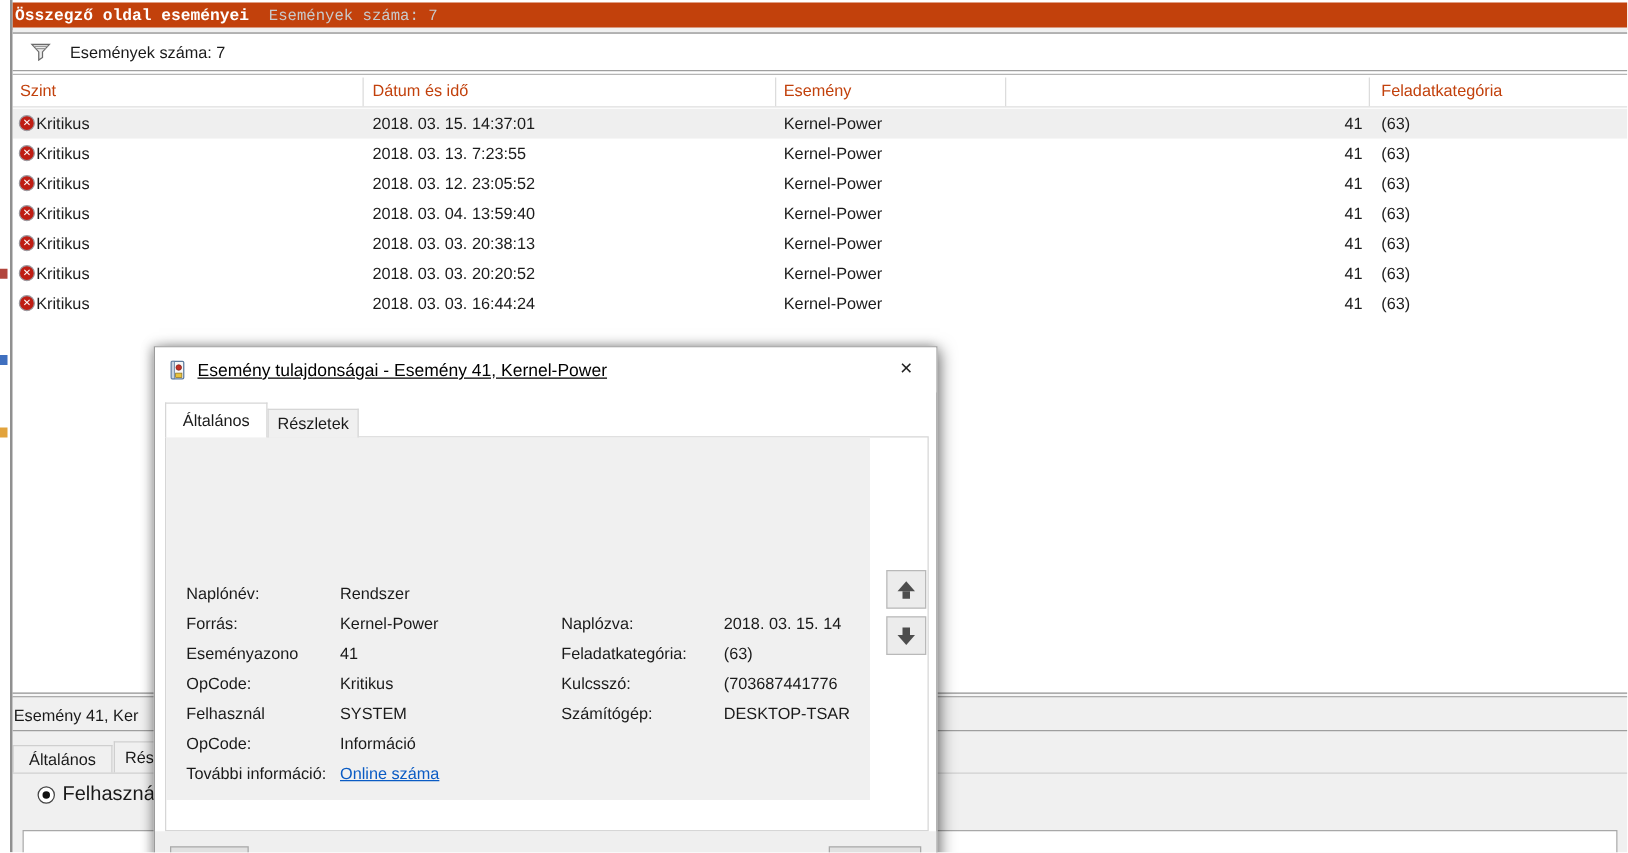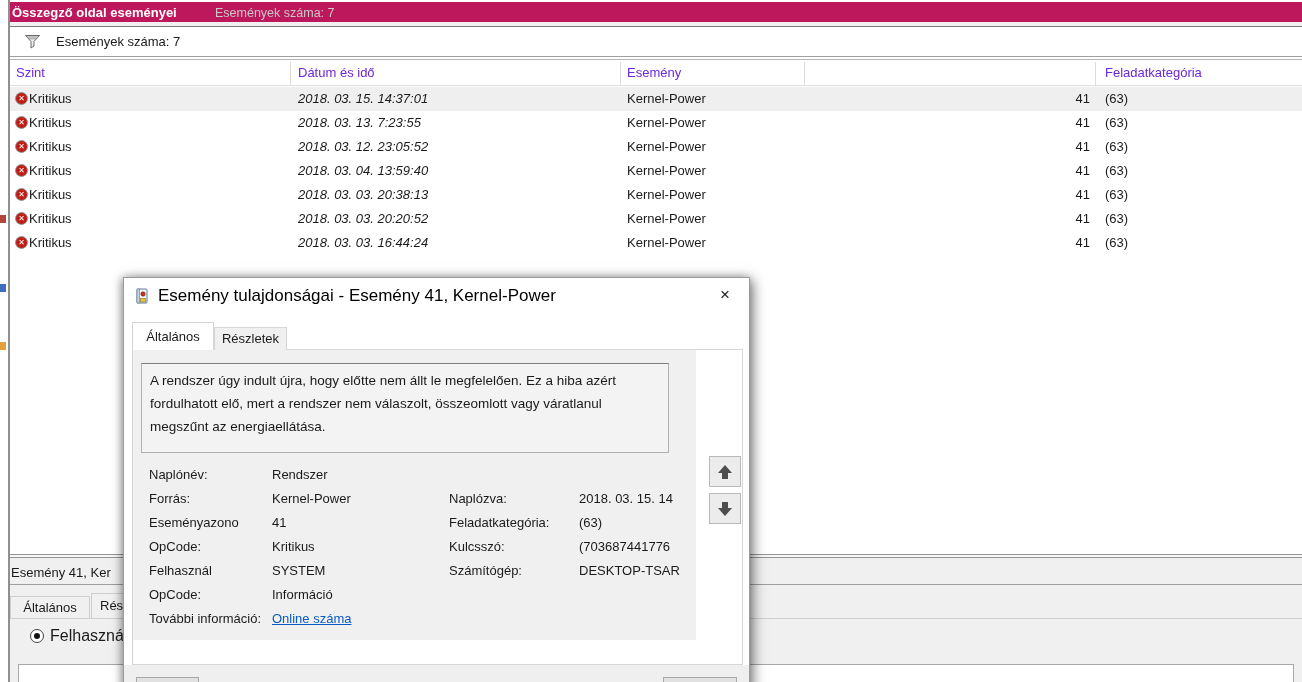--- a/index.html
+++ b/index.html
@@ -8,41 +8,41 @@
   .screen { position:relative; width:1302px; height:682px; background:#fff; overflow:hidden; }
 
   
   .left-sliver { position:absolute; left:0; top:0; width:10px; height:682px; background:#fff; border-right:2px solid #909090; }
   .sliver-mark { position:absolute; left:0; width:6px; height:8px; }
   .mark-red    { top:215px; background:#b2453c; }
   .mark-blue   { top:284px; background:#3f6fbf; }
   .mark-orange { top:342px; background:#e2a33c; }
 
   
-  .topbar { position:absolute; left:3px; top:2px; width:1299px; height:22px; background:#be185d; }
+  .topbar { position:absolute; left:3px; top:2px; width:1299px; height:22px; background:#c2410c;font-family:Liberation Mono, monospace; }
   .topbar-title { position:absolute; left:9px; top:0; line-height:22px; color:#ffffff; font-weight:bold; font-size:13px; }
   .topbar-sub   { position:absolute; left:212px; top:0; line-height:22px; color:#c9c9c9; font-size:12.5px; }
   .subbar { position:absolute; left:10px; top:22px; width:1292px; height:5px; background:#f0f0f0; border-bottom:1px solid #7a7a7a; }
 
   
   .filterbar { position:absolute; left:10px; top:27px; width:1292px; height:30px; background:#fff; border-bottom:1px solid #9f9f9f; }
   .funnel { position:absolute; left:14px; top:7px; }
   .filter-text { position:absolute; left:46px; top:0; line-height:29px; font-size:13px; }
 
   
   .thead { position:absolute; left:10px; top:59px; width:1292px; height:27px; background:#fff; border-top:1px solid #b5b5b5; border-bottom:1px solid #dedede; }
-  .th { position:absolute; top:0; line-height:26px; font-size:13px; color:#6d28d9; white-space:nowrap; }
+  .th { position:absolute; top:0; line-height:26px; font-size:13px; color:#c2410c; white-space:nowrap; }
   .vsep { position:absolute; top:2px; width:1px; height:23px; background:#dcdcdc; }
 
   
   .trow { position:absolute; left:10px; width:1292px; height:24px; background:#fff; }
   .trow.selected { background:#efefef; }
   .cell { position:absolute; top:0; line-height:24px; font-size:13px; white-space:nowrap; color:#1b1b1b; }
   .c-level { left:19px; }
-  .c-date  { left:288px;font-style:italic; }
+  .c-date  { left:288px; }
   .c-src   { left:617px; }
   .c-id    { left:794px; width:286px; text-align:right; }
   .c-cat   { left:1095px; }
   .crit-icon { position:absolute; left:5px; top:5px; width:13px; height:13px; border-radius:50%;
                background:#bf1e14; border:1px solid #9a9aa0; color:#fff; font-size:8px; font-weight:bold;
                line-height:11px; text-align:center; }
 
   
   .pane-sep { position:absolute; left:0; top:554px; width:1302px; height:4px; background:#f7f7f7;
               border-top:1px solid #949494; border-bottom:1px solid #949494; }
@@ -58,21 +58,21 @@
   .pv-radio { position:absolute; left:20px; top:71px; width:14px; height:14px; border:1px solid #444; border-radius:50%; background:#fff; }
   .pv-radio::after { content:""; position:absolute; left:3px; top:3px; width:6px; height:6px; border-radius:50%; background:#111; }
   .pv-radio-label { position:absolute; left:40px; top:69px; height:18px; line-height:18px; font-size:16px; white-space:nowrap; }
   .pv-whitebox { position:absolute; left:8px; top:106px; width:1276px; height:40px; background:#fff; border:1px solid #a8a8a8; }
 
   
   .dialog { position:absolute; left:123px; top:277px; width:627px; height:430px; background:#ffffff;
             border:1px solid #9b9b9b; box-shadow:3px 3px 12px rgba(0,0,0,.5), -2px 0 8px rgba(0,0,0,.25); z-index:10; }
   .dlg-titlebar { position:absolute; left:0; top:0; width:100%; height:36px; background:#fff; }
   .dlg-icon { position:absolute; left:10px; top:10px; }
-  .dlg-title { position:absolute; left:34px; top:0; line-height:36px; font-size:17px; color:#000; white-space:nowrap; }
+  .dlg-title { position:absolute; left:34px; top:0; line-height:36px; font-size:14px; color:#000; white-space:nowrap;text-decoration:underline; }
   .dlg-close { position:absolute; right:8px; top:0; width:32px; height:36px; text-align:center; line-height:34px; font-size:17px; color:#222; cursor:default; }
   .dlg-tab { position:absolute; border:1px solid #d6d6d6; border-bottom:none; font-size:13px; text-align:center; z-index:3; }
   .dlg-tab-active   { left:8px; top:44px; width:82px; height:28px; line-height:27px; background:#fff; }
   .dlg-tab-inactive { left:90px; top:49px; width:73px; height:23px; line-height:22px; background:#f0f0f0; }
   .dlg-tabpage { position:absolute; left:8px; top:71px; width:611px; height:316px; border:1px solid #d6d6d6; background:#fff; z-index:2; }
   .dlg-graypanel { position:absolute; left:9px; top:72px; width:563px; height:290px; background:#f0f0f0; z-index:2; }
   .dlg-desc { position:absolute; left:17px; top:85px; width:528px; height:90px; background:#f3f3f3;
               border:1px solid #b0b0b0; border-top:1px solid #7e7e7e; padding:5px 8px; font-size:13.5px;
               line-height:23px; overflow:hidden; z-index:3; }
   .f-row { position:absolute; height:24px; z-index:3; font-size:13px; white-space:nowrap; }
@@ -211,21 +211,20 @@
       <span class="dlg-title">Esemény tulajdonságai - Esemény 41, Kernel-Power</span>
       <span class="dlg-close">×</span>
     </div>
 
     <div class="dlg-tab dlg-tab-active">Általános</div>
     <div class="dlg-tab dlg-tab-inactive">Részletek</div>
 
     <div class="dlg-tabpage"></div>
     <div class="dlg-graypanel"></div>
 
-    <div class="dlg-desc">A rendszer úgy indult újra, hogy előtte nem állt le megfelelően. Ez a hiba azért fordulhatott elő, mert a rendszer nem válaszolt, összeomlott vagy váratlanul megszűnt az energiaellátása.</div>
 
     <div class="f-row f-left" style="top:185px">
       <span class="lbl">Naplónév:</span>
       <span class="val">Rendszer</span>
     </div>
     <div class="f-row f-left" style="top:209px">
       <span class="lbl">Forrás:</span>
       <span class="val">Kernel-Power</span>
     </div>
     <div class="f-row f-left" style="top:233px">

